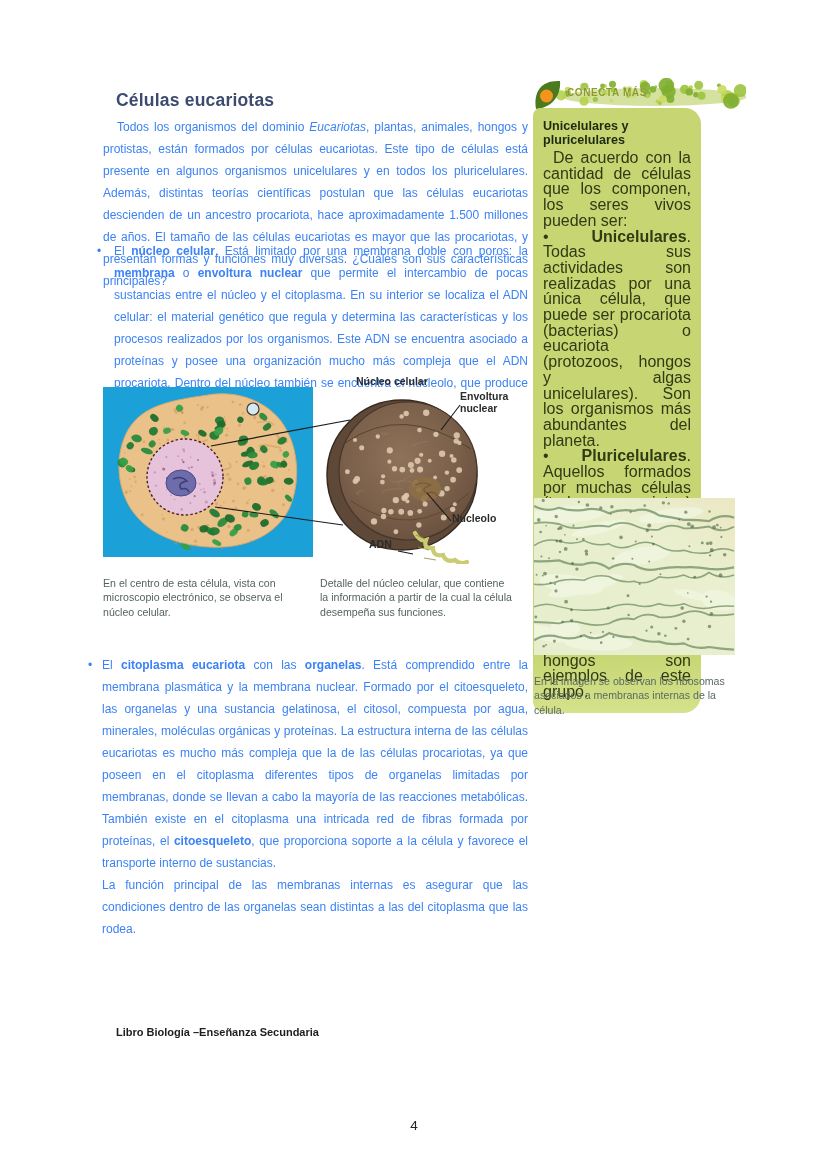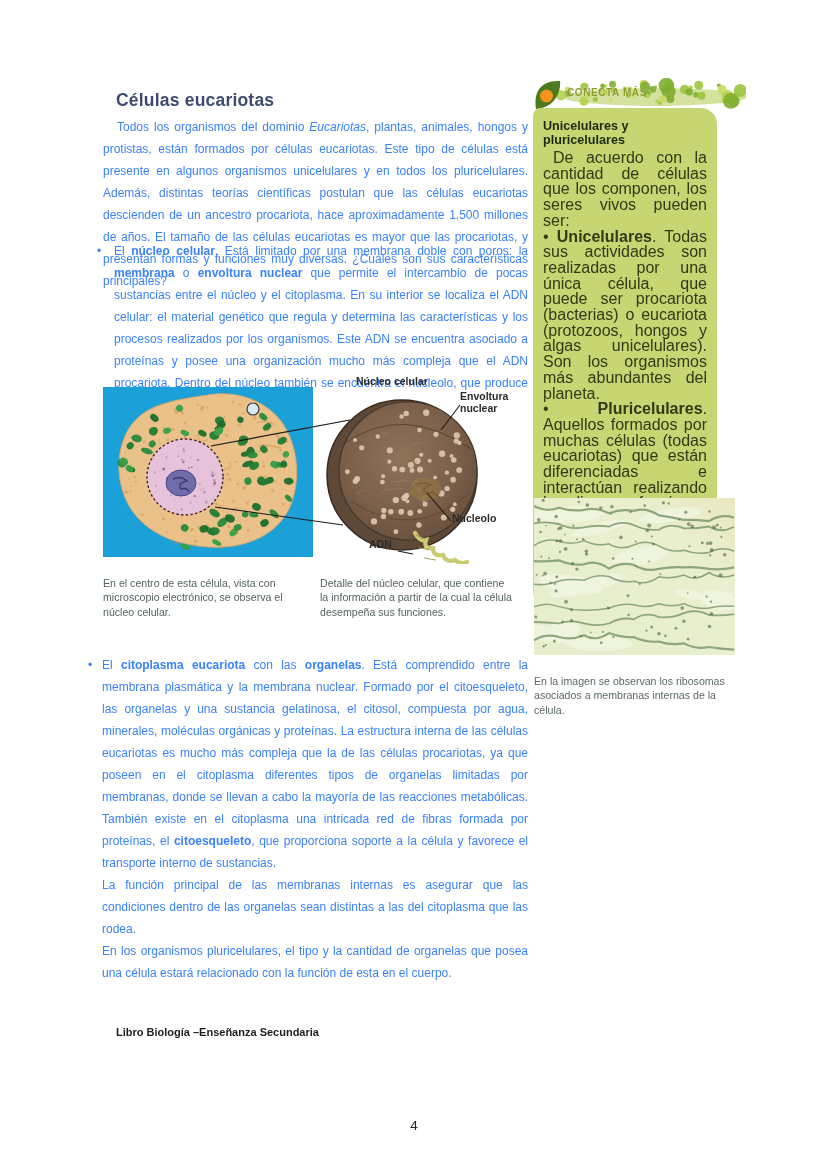--- a/index.html
+++ b/index.html
@@ -34,21 +34,21 @@
   #bullet-cyto .marker{width:14px;flex:0 0 14px;}
   #bullet-cyto .btext{flex:1;}
   .follow-p{margin:0 0 0 14px;}
   #footer-source{position:absolute;left:116px;top:1026px;font-size:11px;font-weight:700;color:#1d1d1d;}
   #pagenum{position:absolute;left:0;top:1118px;width:828px;text-align:center;font-size:13.5px;color:#222;}
 
   
   #logo-band{position:absolute;left:533px;top:78px;width:213px;height:34px;}
   #logo-text{position:absolute;left:34px;top:9px;font-size:10px;font-weight:700;letter-spacing:.6px;
              color:rgba(134,150,30,.95);text-shadow:0 0 1px rgba(255,255,255,.6);}
-  #greenbox{position:absolute;left:533px;top:108px;width:184px;min-height:318px;box-sizing:border-box;
+  #greenbox{position:absolute;left:533px;top:108px;width:168px;min-height:318px;box-sizing:border-box;
             background:linear-gradient(180deg,#c7d673 0%,#c7d673 90%,#d5e28c 100%);
             border-radius:8px 16px 18px 12px;padding:10px 10px 13px 10px;}
   #greenbox h3{margin:1px 0 3px 0;font-size:12.6px;font-weight:700;color:#1e2a0e;}
   .sb-p{margin:0;font-size:16px;line-height:15.7px;text-align:justify;color:#303a15;}
   #sb-intro{text-indent:10px;}
 
   #ribo{position:absolute;left:534px;top:498px;width:201px;height:157px;}
   #ribo-cap{left:534px;top:663px;width:198px;color:#5a6a62;}
 </style>
 </head>
@@ -394,21 +394,20 @@
 
   <p class="caption" id="cap-left">En el centro de esta célula, vista con microscopio electrónico, se observa el núcleo celular.</p>
   <p class="caption" id="cap-right">Detalle del núcleo celular, que contiene la información a partir de la cual la célula desempeña sus funciones.</p>
 
   <div id="block2" class="body-text">
     <div id="bullet-cyto">
       <span class="marker">•</span>
       <span class="btext"><span>El </span><span class="b">citoplasma eucariota</span><span> con las </span><span class="b">organelas</span><span>. Está comprendido entre la membrana plasmática y la membrana nuclear. Formado por el citoesqueleto, las organelas y una sustancia gelatinosa, el citosol, compuesta por agua, minerales, moléculas orgánicas y proteínas. La estructura interna de las células eucariotas es mucho más compleja que la de las células procariotas, ya que poseen en el citoplasma diferentes tipos de organelas limitadas por membranas, donde se llevan a cabo la mayoría de las reacciones metabólicas. También existe en el citoplasma una intricada red de fibras formada por proteínas, el </span><span class="b">citoesqueleto</span><span>, que proporciona soporte a la célula y favorece el transporte interno de sustancias.</span></span>
     </div>
     <p class="follow-p">La función principal de las membranas internas es asegurar que las condiciones dentro de las organelas sean distintas a las del citoplasma que las rodea.</p>
-    <p class="follow-p">En los organismos pluricelulares, el tipo y la cantidad de organelas que posea una célula estará relacionado con la función de esta en el cuerpo.</p>
   </div>
 
   <div id="footer-source">Libro Biología –Enseñanza Secundaria</div>
   <div id="pagenum">4</div>
 
   <div id="logo-band">
     <svg width="213" height="34" viewBox="0 0 213 34">
       <ellipse cx="122" cy="19" rx="92" ry="9" fill="#a9c340" opacity=".5"></ellipse>
       <g id="logo-dots">
           <circle cx="72.0" cy="8.0" r="2.0" fill="#b5d24d" opacity="0.9"></circle>

